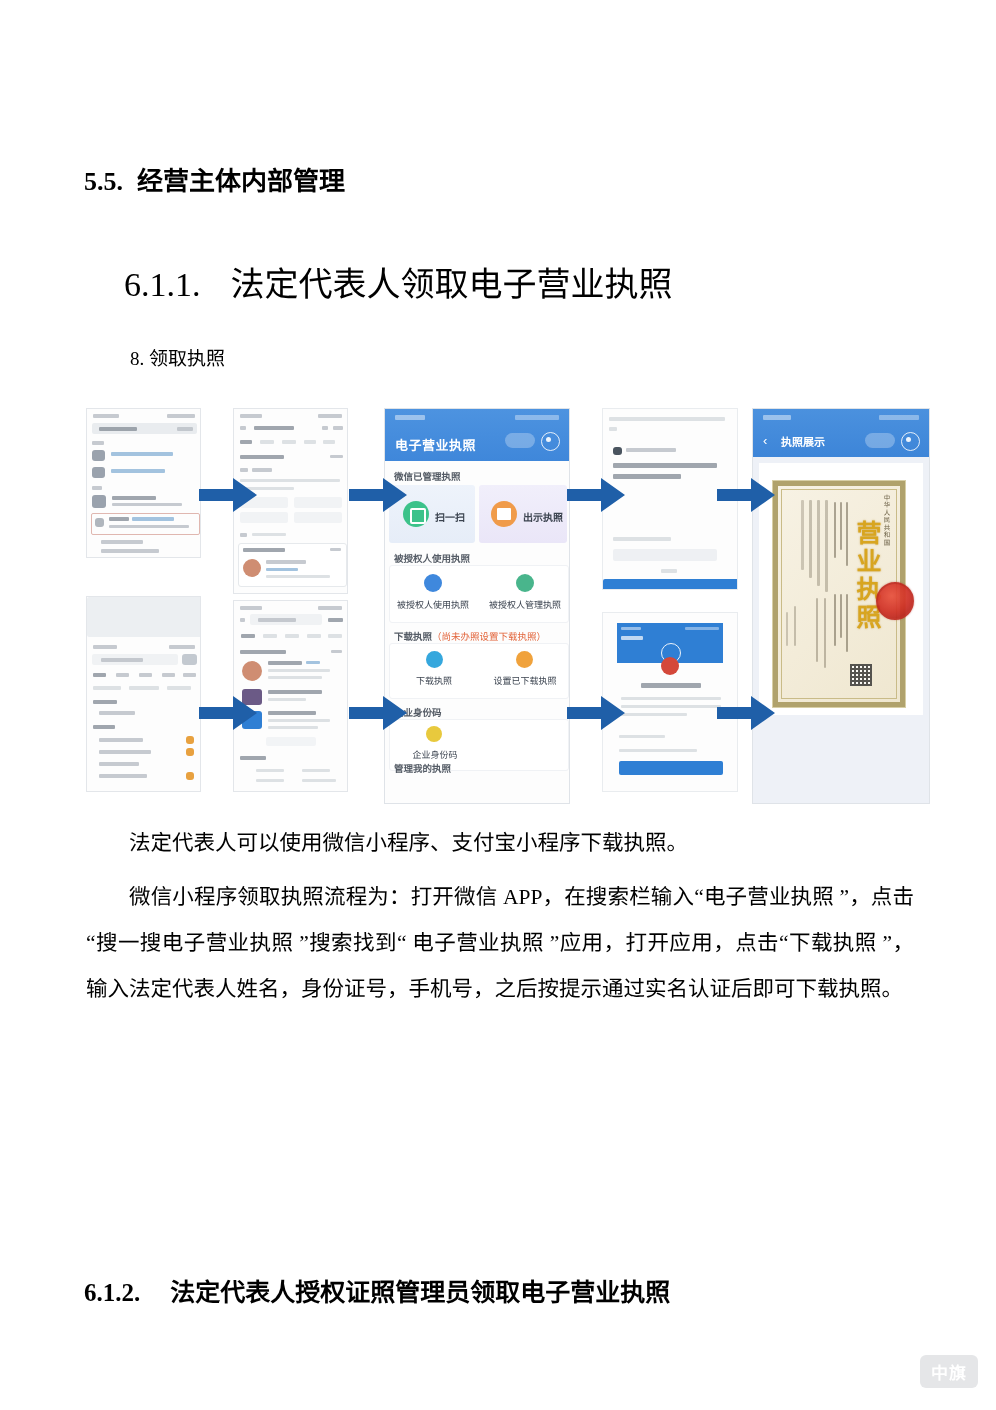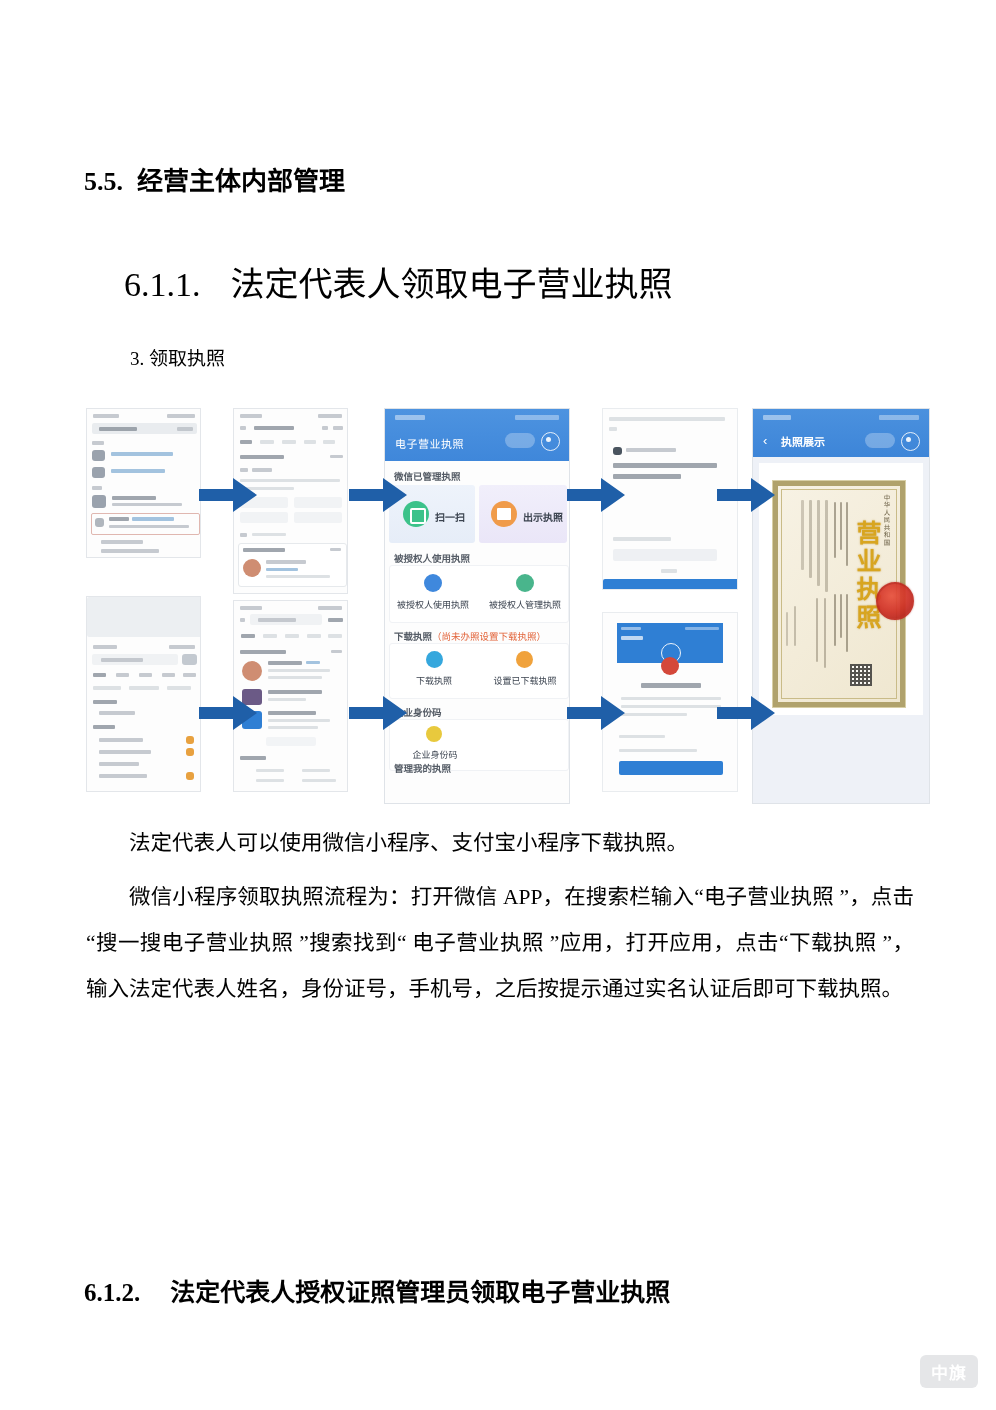--- a/index.html
+++ b/index.html
@@ -162,21 +162,21 @@
   
   .app-header {
     position: absolute; left:0; right:0; top:0; height: 52px;
     background: linear-gradient(180deg,#4d93e0 0%,#3f87da 100%);
   }
   .app-sb {
     position: absolute; left: 8px; top: 6px; right: 8px; height: 8px;
   }
   .app-title {
     position: absolute; left: 10px; top: 26px;
-    font-size: 11px; color: #ffffff; font-weight: normal;
+    font-size: 13px; color: #ffffff; font-weight: bold;
     font-family: "Liberation Sans", sans-serif;
     letter-spacing: .5px;
     filter: blur(.35px);
   }
   .app-pill {
     position: absolute; right: 34px; top: 24px;
     width: 30px; height: 15px; border-radius: 8px;
     background: rgba(255,255,255,.28);
   }
   .app-dot {
@@ -310,21 +310,21 @@
 
 
   <div class="h2">
     <span class="num">5.5.</span><span class="txt">经营主体内部管理</span>
   </div>
 
   <div class="h3">
     <span class="num">6.1.1.</span><span class="txt">法定代表人领取电子营业执照</span>
   </div>
 
-  <div class="step-label">3. 领取执照</div>
+  <div class="step-label">8. 领取执照</div>
 
   <div class="figure">
 
     <div class="shot" id="shot1">
       <div class="ln" style="left:6px;top:5px;width:26px;height:4px;"></div>
       <div class="ln" style="left:80px;top:5px;width:28px;height:4px;"></div>
       <div class="blk" style="left:5px;top:14px;width:105px;height:11px;"></div>
       <div class="ln dk" style="left:12px;top:18px;width:38px;height:4px;"></div>
       <div class="ln" style="left:90px;top:18px;width:16px;height:4px;"></div>
       <div class="ln" style="left:5px;top:32px;width:12px;height:4px;"></div>

